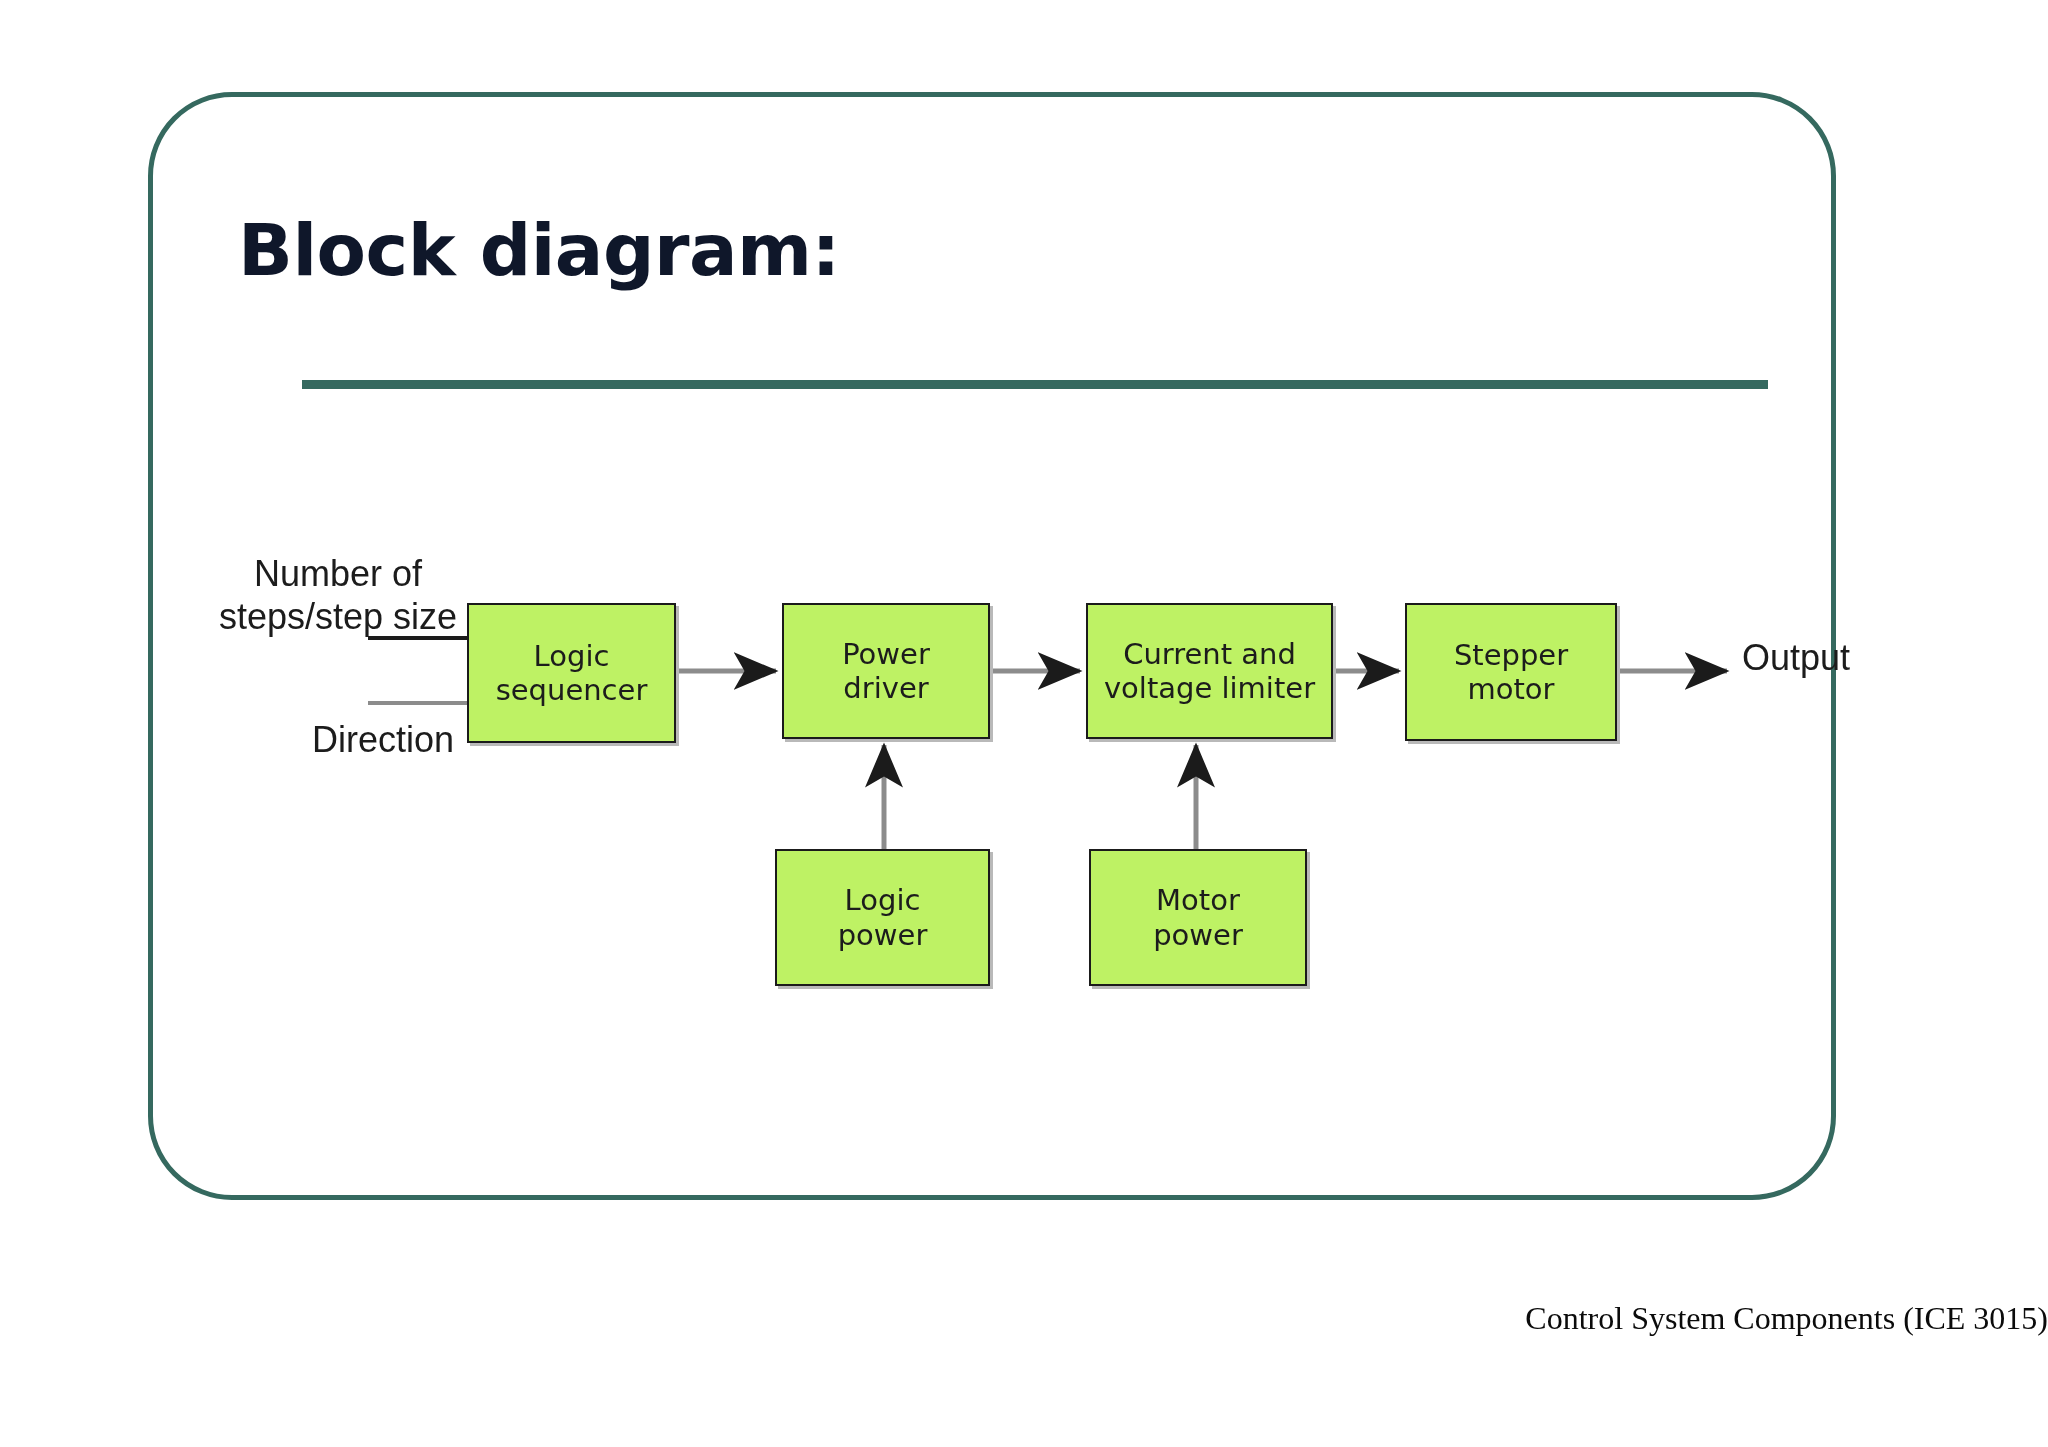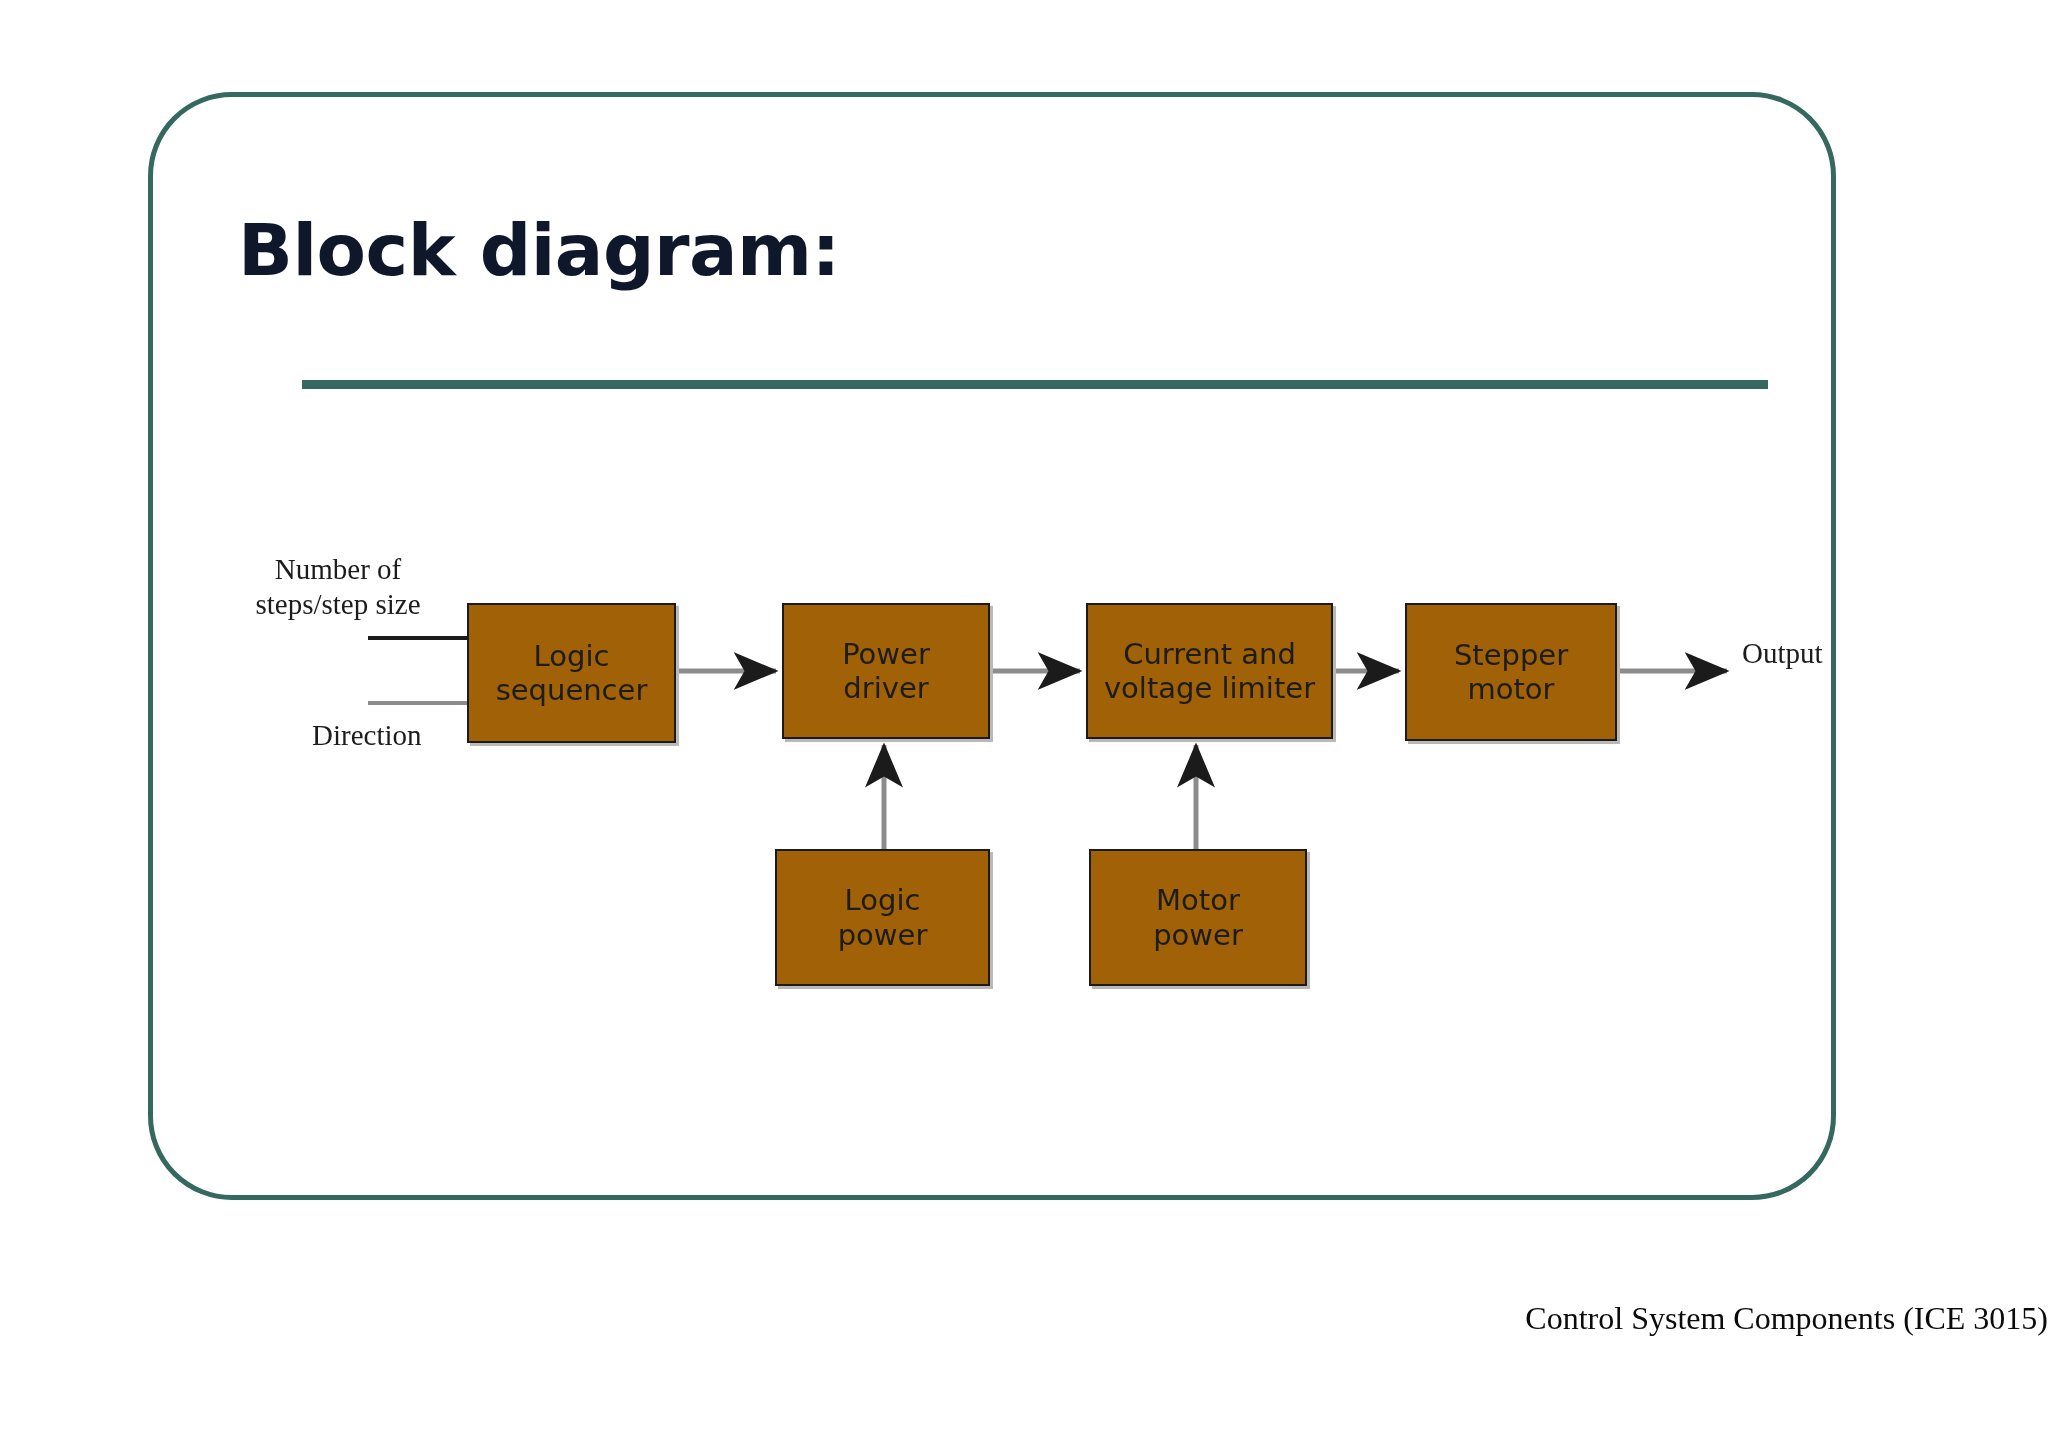--- a/index.html
+++ b/index.html
@@ -32,41 +32,41 @@
   
   #diagram{
     position:absolute; left:0; top:0; width:2048px; height:1447px;
     pointer-events:none;
   }
   #diagram svg{display:block;}
 
   
   .blk{
     position:absolute; box-sizing:border-box;
-    background:#a16207;
+    background:#bef264;
     border:2.5px solid #1b1b1b;
     box-shadow:3px 3px 0 0 #b9b9b9;
     display:flex; align-items:center; justify-content:center;
     text-align:center; line-height:1.18;
     color:#1c1c1c;
     font-family:"DejaVu Sans","Liberation Sans",sans-serif;
     font-size:29px;
   }
   #blk-logic-sequencer{left:467px; top:603px; width:209px; height:140px;}
   #blk-power-driver   {left:782px; top:603px; width:208px; height:136px;}
   #blk-limiter        {left:1086px;top:603px; width:247px; height:136px;}
   #blk-stepper-motor  {left:1405px;top:603px; width:212px; height:138px;}
   #blk-logic-power    {left:775px; top:849px; width:215px; height:137px;}
   #blk-motor-power    {left:1089px;top:849px; width:218px; height:137px;}
 
   
   .dlabel{
     position:absolute; color:#1c1c1c;
-    font-family:Liberation Serif, serif;
-    font-size:29px; line-height:1.2; white-space:nowrap;
+    font-family:Liberation Sans, sans-serif;
+    font-size:36px; line-height:1.2; white-space:nowrap;
   }
   #lbl-input-steps{left:208px; top:552px; text-align:center; width:260px;}
   #lbl-direction  {left:312px; top:718px;}
   #lbl-output     {left:1742px;top:636px;}
 
   
   #footer{
     position:absolute; left:0; top:1296px; width:2048px;
     text-align:right;
     font-family:"Liberation Serif","DejaVu Serif",serif;

